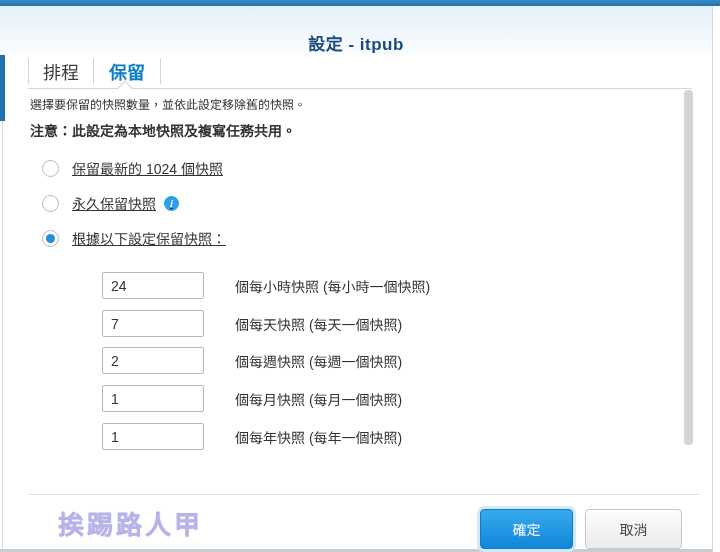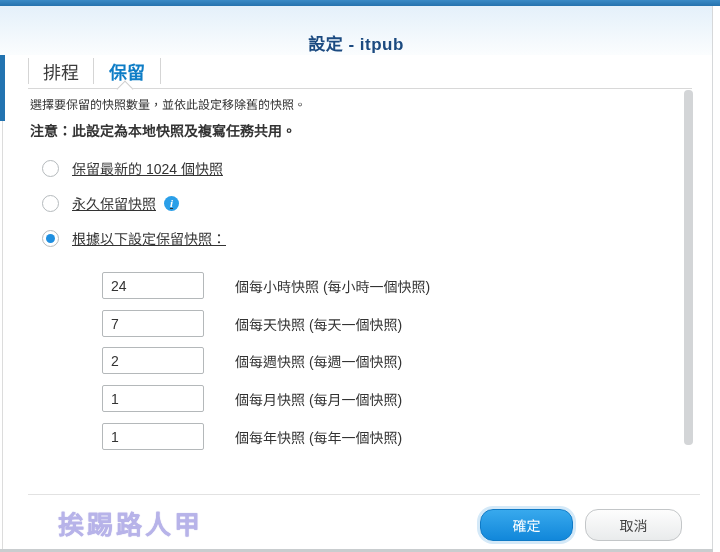--- a/index.html
+++ b/index.html
@@ -68,21 +68,21 @@
   .ret-label { position:absolute; left:125px; font-size:14px; color:#333; white-space:nowrap;margin-left:32px; }
 
   
   .scrollbar { position:absolute; left:684px; top:90px; width:9px; height:355px;
            background:#d3d5d7; border-radius:4px; cursor:pointer; }
 
   
   .footer-line { position:absolute; left:28px; top:494px; width:672px; height:1px; background:#e2e2e2; }
   .watermark { position:absolute; left:58px; top:504px; font-size:26px; font-weight:bold;
            color:#b7b3e9; letter-spacing:3px; text-shadow:0 0 1px #a29ddd; }
-  .btn { position:absolute; top:509px; height:32px; border-radius:13px; font-size:14px;
+  .btn { position:absolute; top:509px; height:40px; border-radius:4px; font-size:14px;
            display:flex; align-items:center; justify-content:center; cursor:pointer;
            font-family:"Liberation Sans","DejaVu Sans",sans-serif; }
   .btn-ok { left:480px; width:93px; color:#fff;
            background:linear-gradient(#38a9ed,#1187da);
            border:1px solid #0f7ac6; box-shadow:0 0 0 3px #d4e9f8; }
   .btn-cancel { left:585px; width:97px; color:#444;
            background:linear-gradient(#fdfdfd,#e9ebec);
            border:1px solid #c3c6c8; }
 </style>
 </head>

